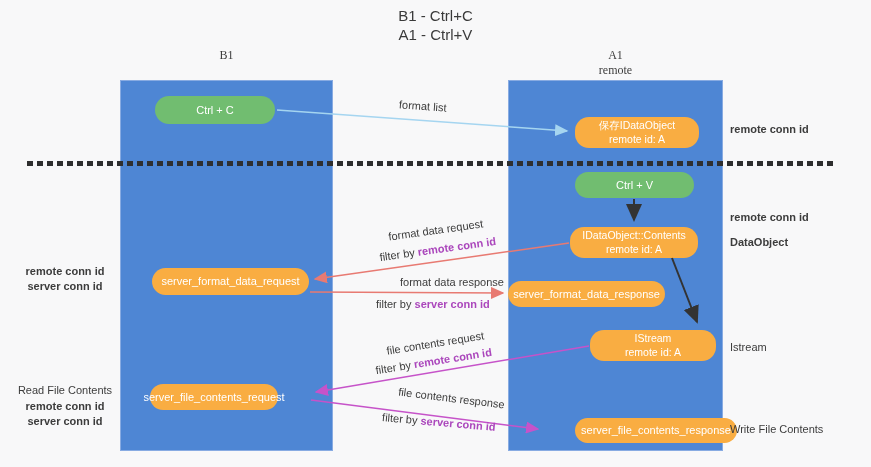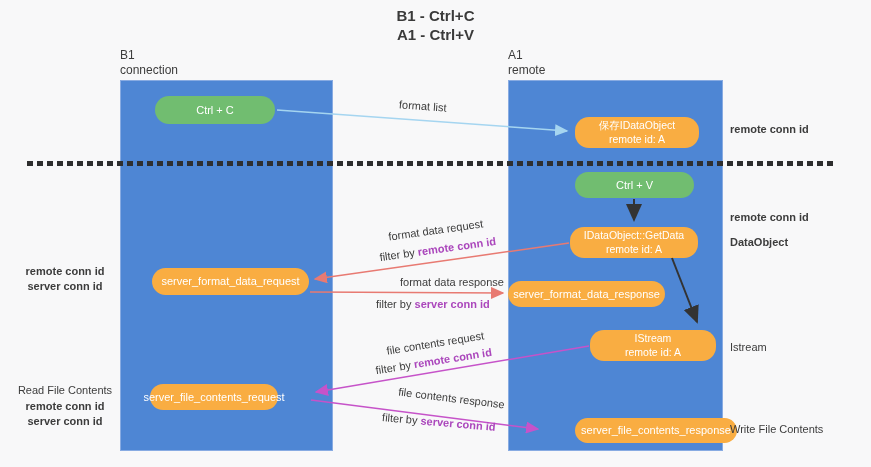--- a/index.html
+++ b/index.html
@@ -2,26 +2,26 @@
 <html><head>
 <meta charset="utf-8">
 <style>
   * { margin:0; padding:0; box-sizing:border-box; }
   body { font-family:"Liberation Sans", sans-serif; background:#e9e9e9; }
   #stage {
     position:relative; width:871px; height:467px; background:#f8f8f9;
     overflow:hidden; font-family:"Liberation Sans", sans-serif;
   }
   .title { position:absolute; left:0; top:7px; width:100%; text-align:center;
-    font-size:15px; line-height:1.25; color:#3a3a3a;font-weight:bold; }
+    font-size:15px; line-height:1.25; color:#3a3a3a; }
   .lane { position:absolute; background:#4e86d4; border:1px solid #88abe2; z-index:1; }
   #lane-left  { left:120px; top:80px; width:213px; height:371px; }
   #lane-right { left:508px; top:80px; width:215px; height:371px; }
-  .lane-header { position:absolute; top:48px; font-size:12px;
-    line-height:1.25; color:#3c3c3c; z-index:2; }
+  .lane-header { position:absolute; top:48px; text-align:center; font-size:12px;
+    line-height:1.25; color:#3c3c3c; z-index:2;font-family:Liberation Serif, serif; }
   #hdr-left  { left:120px; width:213px; }
   #hdr-right { left:508px; width:215px; }
   #dashed-line { position:absolute; left:27px; top:161px; width:806px; height:5px; z-index:2;
     background:repeating-linear-gradient(90deg,#2e2e2e 0 6px,transparent 6px 10px); }
   .node { position:absolute; display:flex; flex-direction:column; align-items:center;
     justify-content:center; color:#fff; text-align:center; font-size:11px;
     line-height:1.3; z-index:3;border-radius:14px; }
   .green  { background:#71bd70; }
   .orange { background:#f9ad42; }
   #node-ctrl-c   { left:155px; top:96px;  width:120px; height:28px; }
@@ -62,21 +62,20 @@
 
 <div id="stage">
 
   <div class="title">
     <div>B1 - Ctrl+C</div>
     <div>A1 - Ctrl+V</div>
   </div>
 
   <div class="lane-header" id="hdr-left">
     <div>B1</div>
-    <div>connection</div>
   </div>
   <div class="lane-header" id="hdr-right">
     <div>A1</div>
     <div>remote</div>
   </div>
 
   <div class="lane" id="lane-left"></div>
   <div class="lane" id="lane-right"></div>
 
   <div id="dashed-line"></div>
@@ -85,21 +84,21 @@
     <span>Ctrl + C</span>
   </div>
   <div class="node orange" id="node-save-obj">
     <span>保存IDataObject</span>
     <span>remote id: A</span>
   </div>
   <div class="node green" id="node-ctrl-v">
     <span>Ctrl + V</span>
   </div>
   <div class="node orange" id="node-getdata">
-    <span>IDataObject::GetData</span>
+    <span>IDataObject::Contents</span>
     <span>remote id: A</span>
   </div>
   <div class="node orange" id="node-fmt-resp">
     <span>server_format_data_response</span>
   </div>
   <div class="node orange" id="node-fmt-req">
     <span>server_format_data_request</span>
   </div>
   <div class="node orange" id="node-istream">
     <span>IStream</span>

